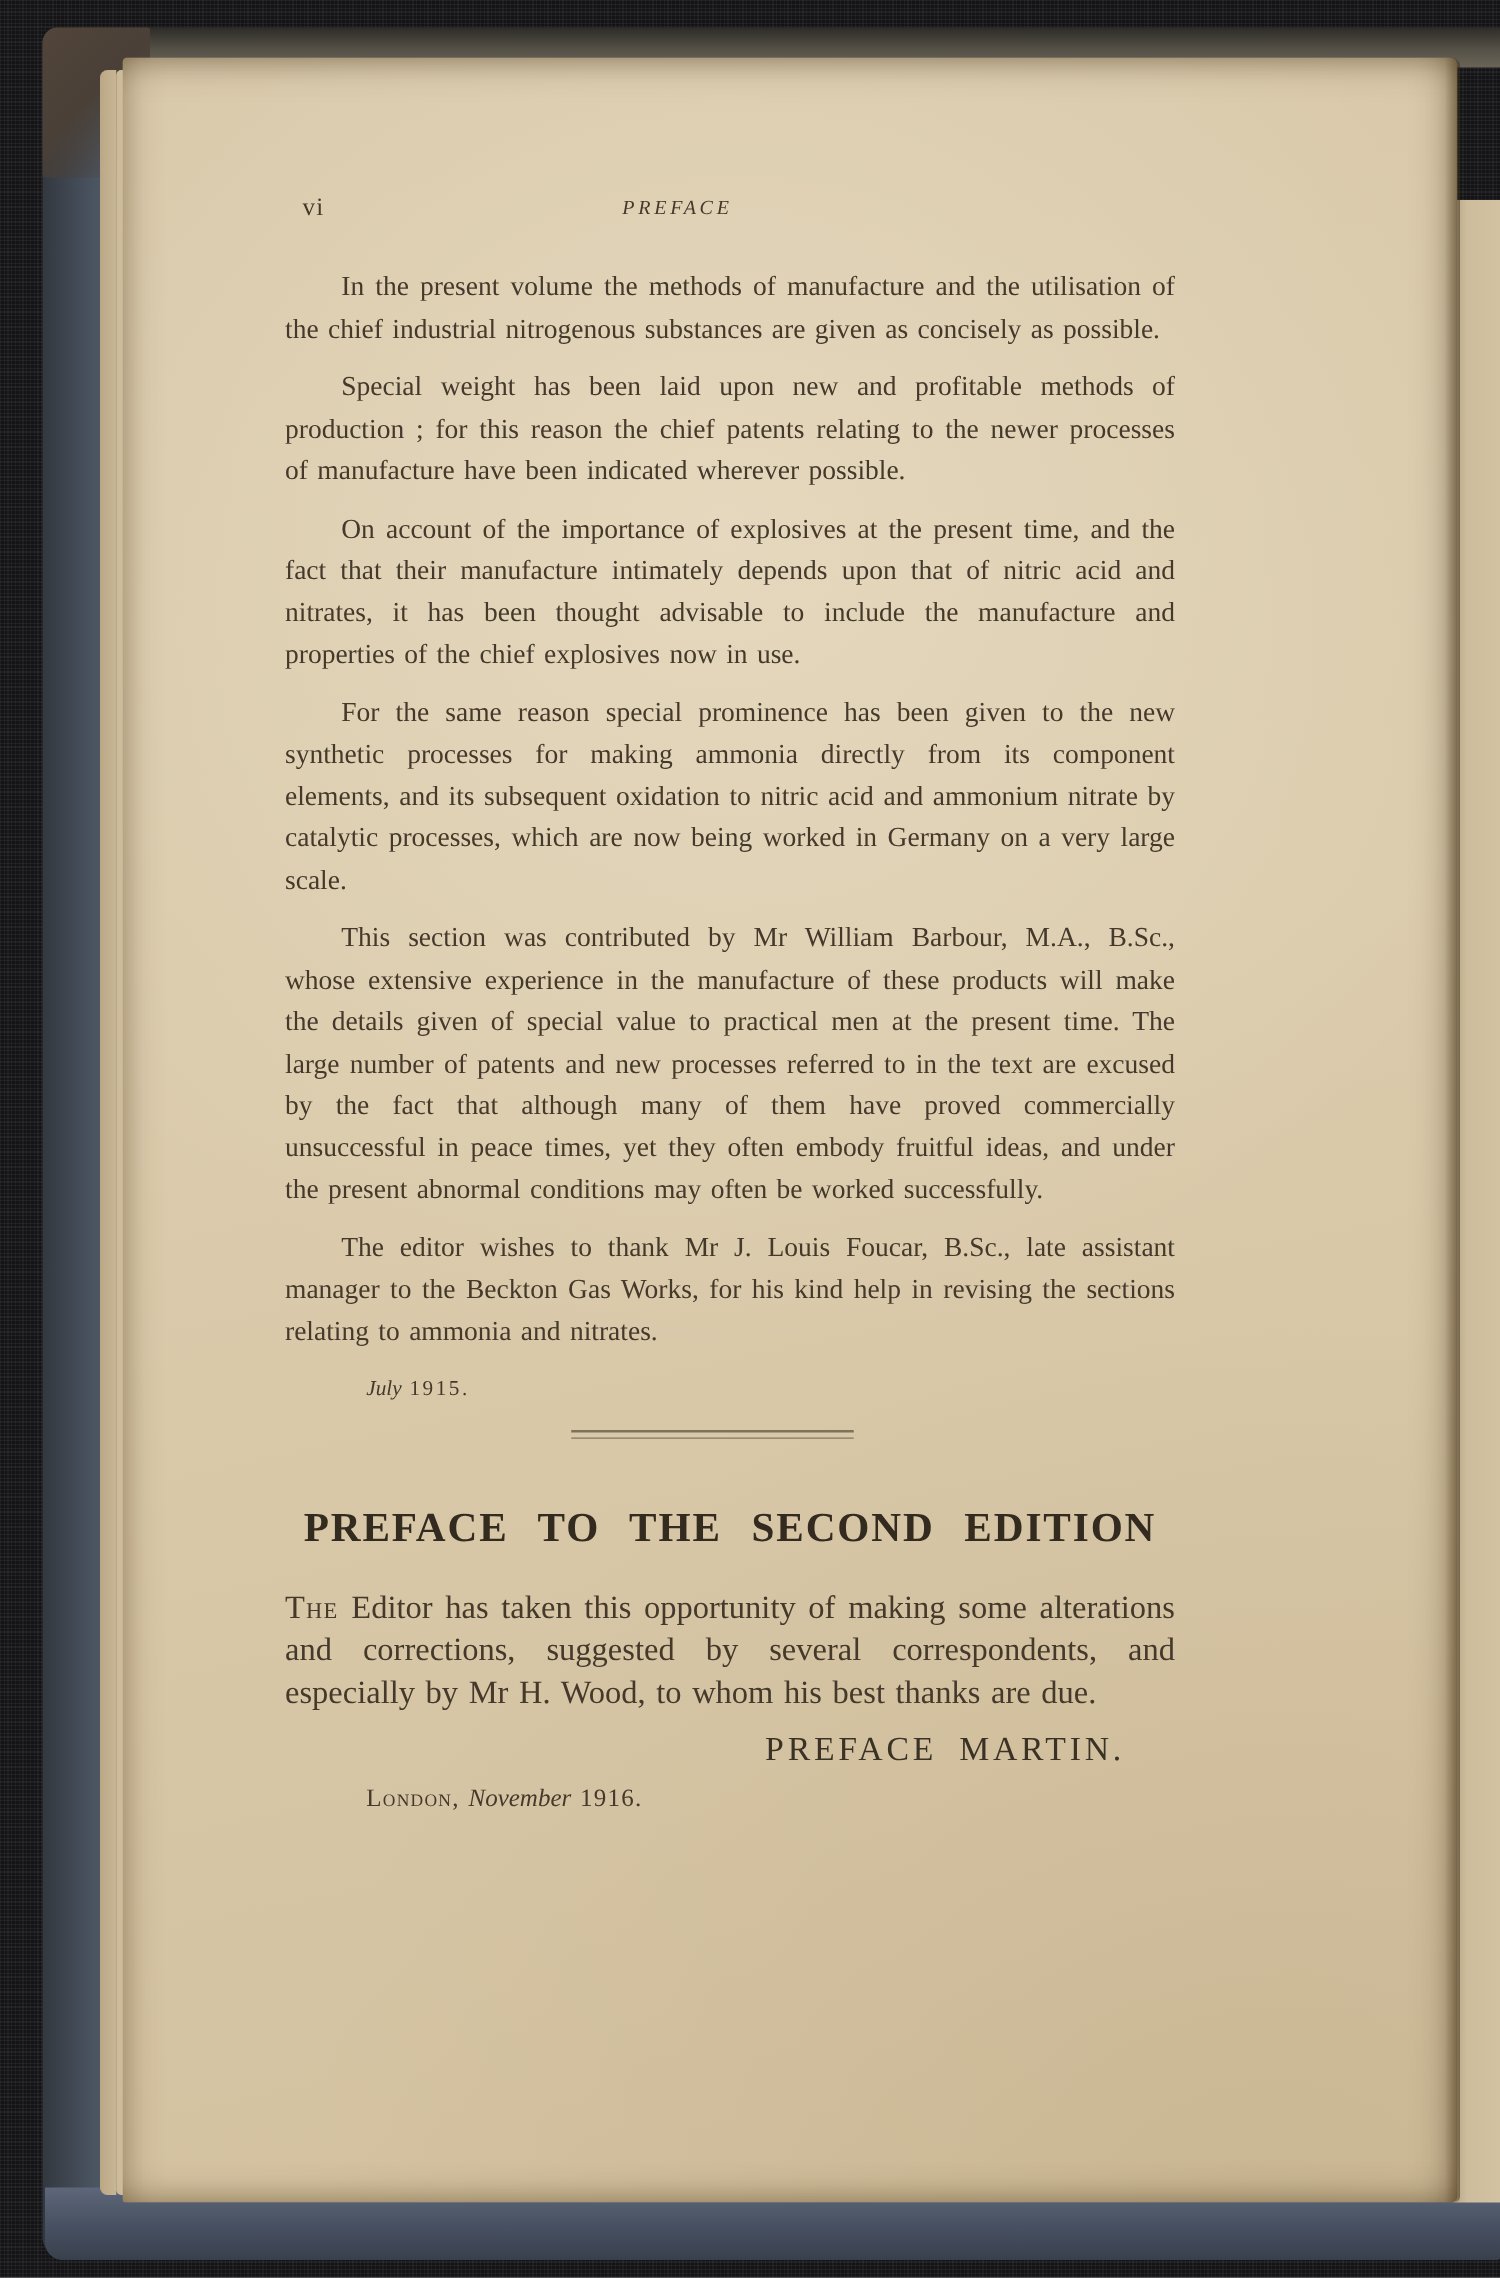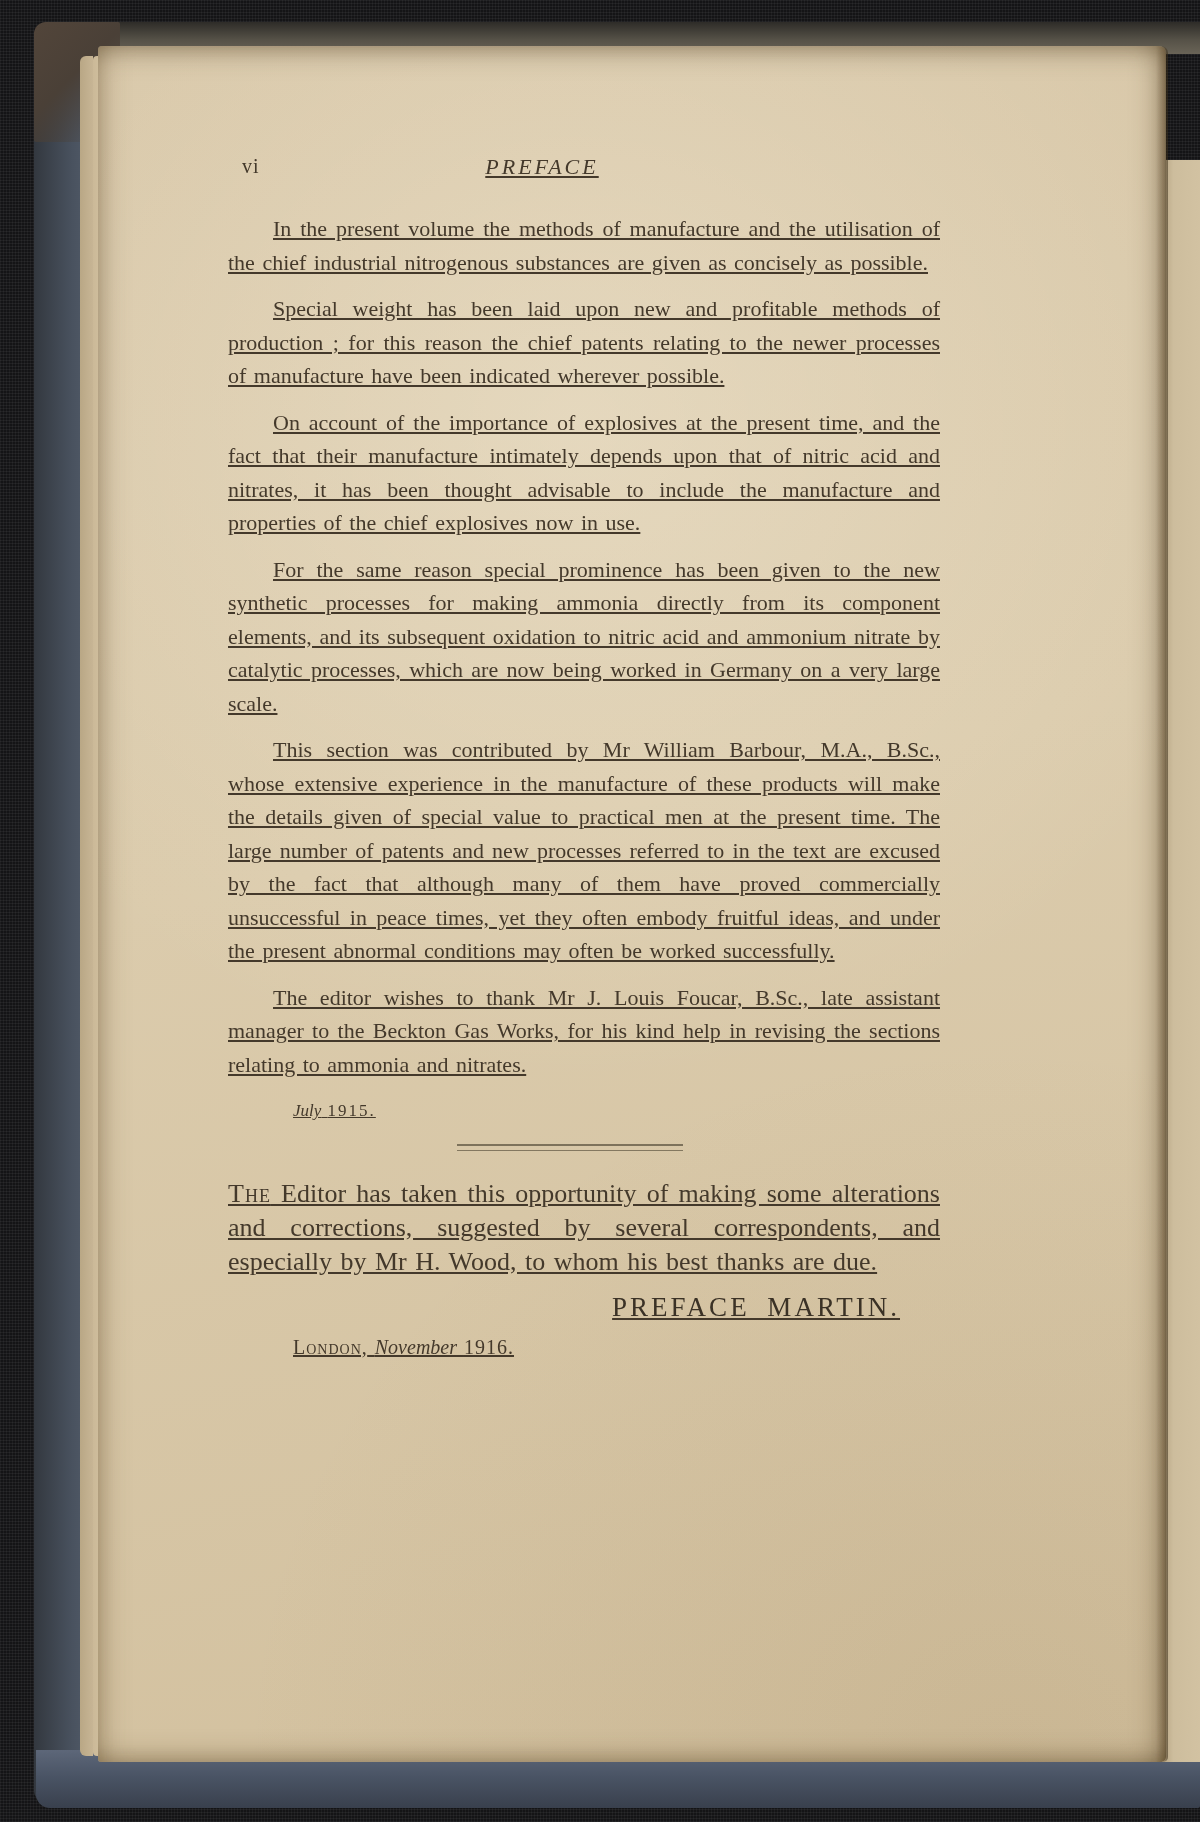--- a/index.html
+++ b/index.html
@@ -59,28 +59,28 @@
   .crease{
     position:absolute;right:-2px;top:0;width:12px;height:100%;
     background:linear-gradient(90deg, rgba(80,60,30,0) 0%, rgba(80,60,30,0.35) 70%, rgba(50,38,18,0.55) 100%);
     border-radius:0 7px 5px 0;
   }
   
   .text-block{
     position:absolute;left:130px;top:150px;width:712px;
     color:#44392b;
     font-size:22px;line-height:33.5px;
-    text-align:justify;word-spacing:2px;text-decoration:underline;
+    text-align:justify;word-spacing:2px;
   }
   .page .text-block{left:130px;top:104px;} 
   .page-header{position:relative;height:34px;margin-bottom:28px;}
   .pagenum{position:absolute;left:14px;top:0;font-size:20px;letter-spacing:1px;}
   .running-head{
     display:block;text-align:center;padding-right:84px;
-    font-style:italic;font-size:22px;letter-spacing:3px;
+    font-style:italic;font-size:16px;letter-spacing:3px;
   }
   p.para{margin:0 0 13px 0;text-indent:45px;}
   .dateline{margin:10px 0 0 0;padding-left:65px;font-size:17px;}
   .dateline .ital{font-style:italic;}
   .dateline .yr{letter-spacing:2px;}
   .rule{width:226px;margin:16px auto 0 auto;transform:translateX(-14px);}
   .rule .r1{border-top:2px solid rgba(95,85,66,0.75);}
   .rule .r2{border-top:1px solid rgba(95,85,66,0.70);margin-top:4px;}
   h1.ed2{
     margin:52px 0 0 0;text-align:center;
@@ -132,20 +132,21 @@
       <div class="dateline">
         <span class="ital">July</span>
         <span class="yr">1915.</span>
       </div>
 
       <div class="rule">
         <div class="r1"></div>
         <div class="r2"></div>
       </div>
 
+      <h1 class="ed2">PREFACE TO THE SECOND EDITION</h1>
 
       <p class="para2"><span class="smallcaps">The</span><span> Editor has taken this opportunity of making some alterations and corrections, suggested by several correspondents, and especially by Mr H. Wood, to whom his best thanks are due.</span></p>
 
       <div class="signature">PREFACE MARTIN.</div>
 
       <div class="imprint">
         <span class="smallcaps">London,</span>
         <span class="ital">November</span>
         <span class="yr">1916.</span>
       </div>

